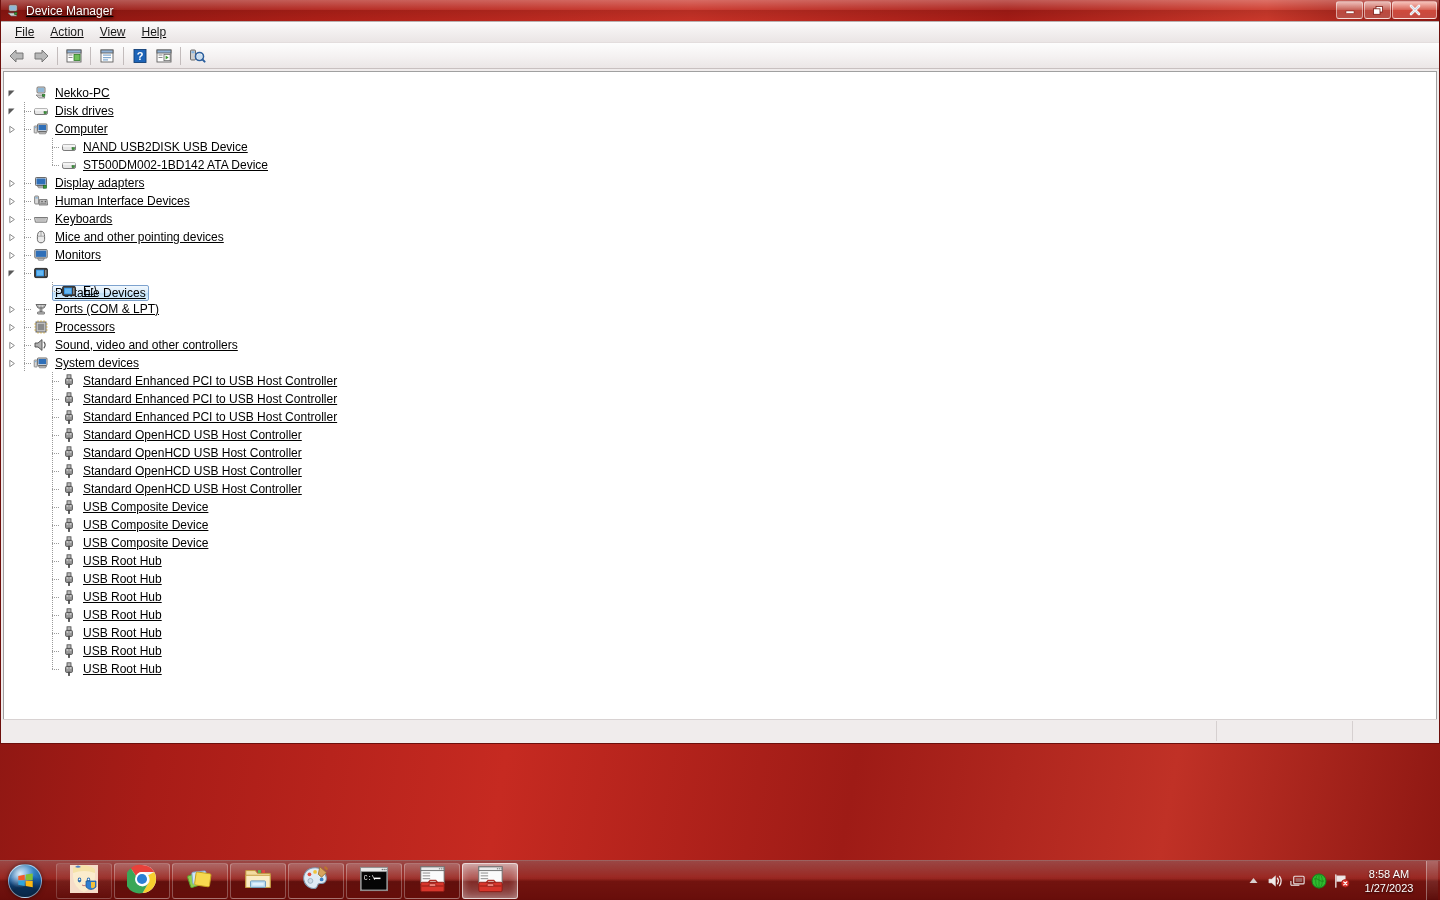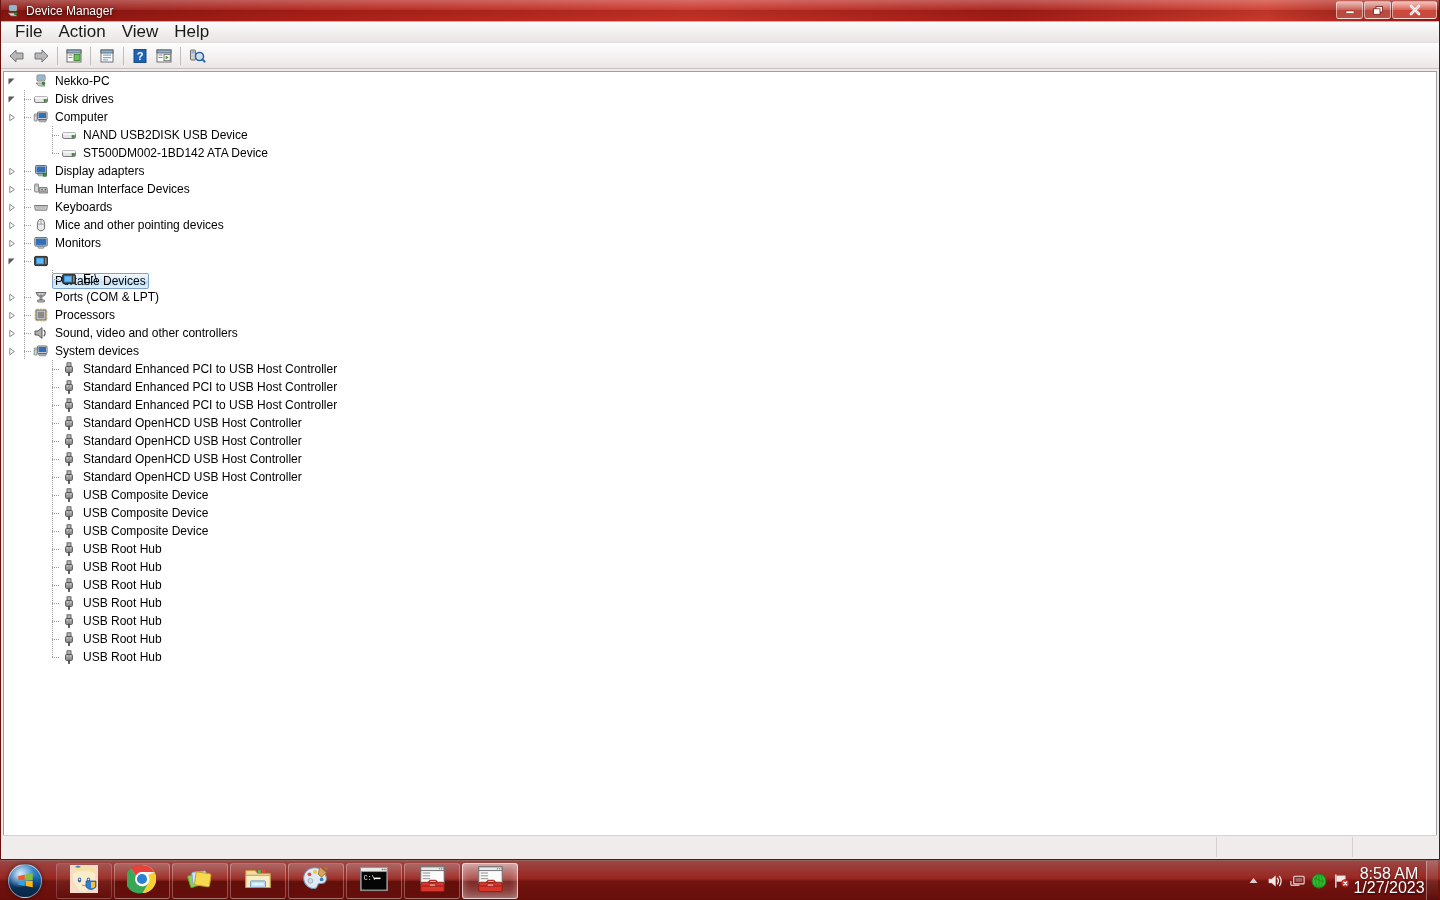--- a/index.html
+++ b/index.html
@@ -19,26 +19,27 @@
     background:
       radial-gradient(ellipse 700px 300px at 70% -40%, rgba(255,120,110,.55), rgba(0,0,0,0) 70%),
       linear-gradient(100deg, #7d1410 0%, #a81c17 18%, #c62a21 40%, #9e1b16 62%, #c03126 82%, #8d1712 100%);
   }
 
   
   #window {
     position: absolute;
     left: 0; top: 0;
     width: 1440px;
-    height: 860px;
+    height: 744px;
     display: flex;
     flex-direction: column;
     border: 1px solid #6d0f0c;
     border-top: none;
     background: #f0ecec;
+    text-decoration: underline;
   }
 
   
   #titlebar {
     position: relative;
     height: 22px;
     flex: 0 0 22px;
     background:
       linear-gradient(180deg, rgba(255,255,255,.28) 0%, rgba(255,255,255,.05) 48%, rgba(0,0,0,.10) 50%, rgba(0,0,0,.02) 100%),
       linear-gradient(90deg, #8d1611 0%, #b02018 22%, #c93227 48%, #a71c16 70%, #cf3a2c 88%, #8c1510 100%);
@@ -87,21 +88,21 @@
     height: 21px;
     flex: 0 0 21px;
     background: linear-gradient(180deg, #fbfbfb 0%, #f2efef 50%, #eae5e5 100%);
     display: flex;
     align-items: center;
     padding-left: 6px;
     border-bottom: 1px solid #e3dddd;
   }
   .menu-item {
     padding: 8px 8px;
-    font-size: 17px;
+    font-size: 12px;
     color: #1a1a1a;
     cursor: default;
     border-radius: 2px;
   }
 
   
   #toolbar {
     height: 26px;
     flex: 0 0 26px;
     background: linear-gradient(180deg, #fdfdfd 0%, #f4f1f1 55%, #ebe6e6 100%);
@@ -126,21 +127,21 @@
   #content {
     flex: 1 1 auto;
     background: #ffffff;
     border: 1px solid #a0a0a0;
     border-bottom: none;
     margin: 2px 2px 0 2px;
     overflow: hidden;
     position: relative;
   }
   #tree {
-    padding-top: 0;
+    padding-top: 12px;
     font-size: 12px;
     color: #000;
     user-select: none;
   }
   .row {
     height: 18px;
     display: flex;
     align-items: center;
     white-space: nowrap;
     cursor: default;
@@ -302,21 +303,21 @@
     width: 22px; height: 40px;
     display: flex; align-items: center; justify-content: center;
     cursor: default;
   }
   #clock {
     width: 74px;
     height: 40px;
     display: flex; flex-direction: column;
     align-items: center; justify-content: center;
     color: #fff;
-    font-size: 16px;
+    font-size: 11px;
     line-height: 14px;
     text-shadow: 0 1px 2px rgba(0,0,0,.7);
     cursor: default;
   }
   #show-desktop {
     width: 12px; height: 40px;
     border-left: 1px solid rgba(255,255,255,.35);
     background: linear-gradient(180deg, rgba(255,255,255,.18), rgba(0,0,0,.12));
     cursor: default;
   }

